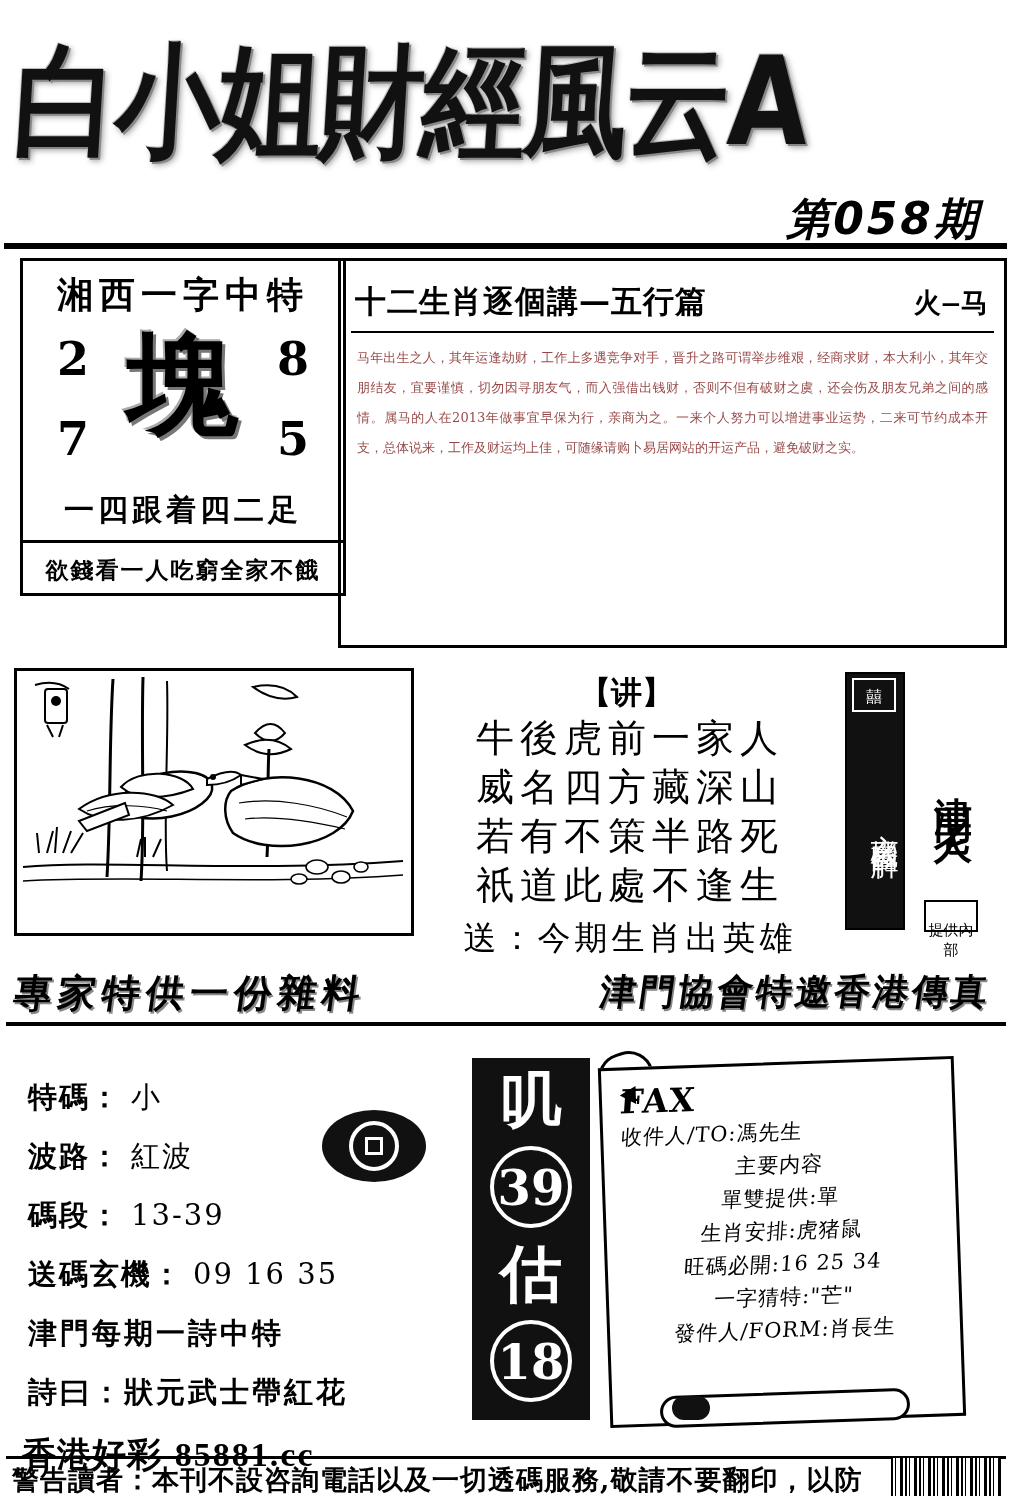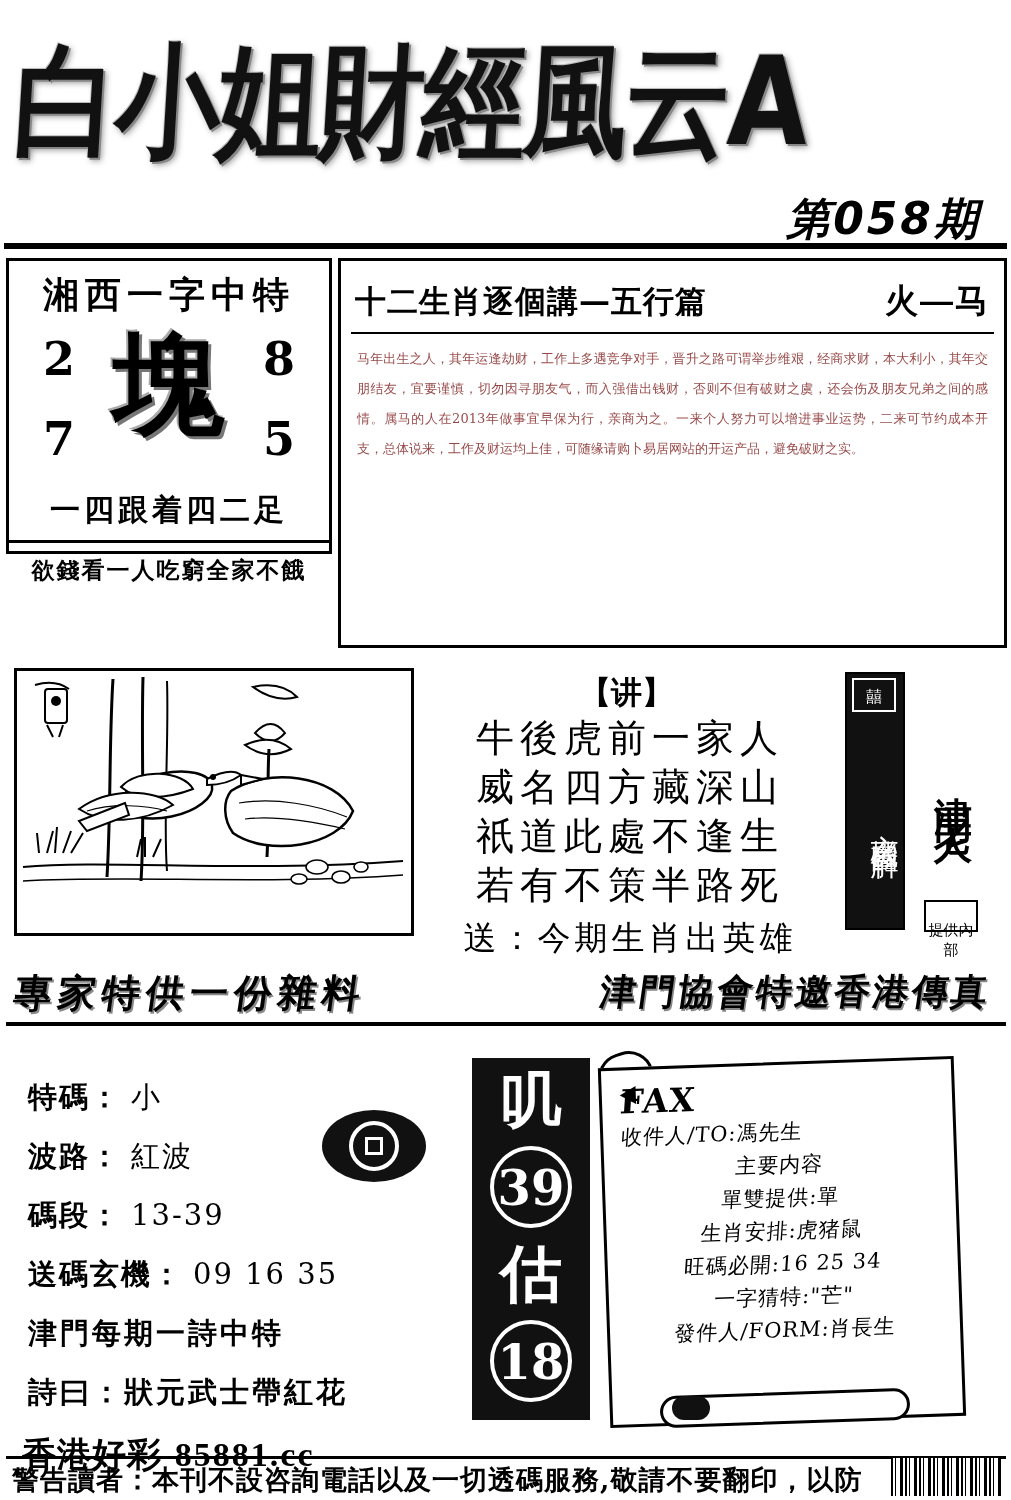--- a/index.html
+++ b/index.html
@@ -36,21 +36,21 @@
     font-size: 44px; font-weight: bold; letter-spacing: 3px;
     font-style: italic;
   }
   .rule-thick {
     position: absolute; left: 4px; top: 243px; width: 1003px; height: 6px;
     background: #000;
   }
 
   
   .topbox {
-    position: absolute; left: 6px; top: 258px; width: 326px; height: 296px;
+    position: absolute; left: 20px; top: 258px; width: 326px; height: 338px;
     border: 3px solid #000;
   }
   .tb-head {
     text-align: center; font-size: 36px; font-weight: bold; letter-spacing: 6px;
     padding-top: 10px; font-family: "DejaVu Serif", serif;
   }
   .tb-numwrap { position: relative; height: 170px; }
   .tb-num { position: absolute; font-size: 46px; font-weight: bold; font-family: "DejaVu Serif", serif;}
   .tb-n1 { left: 34px; top: 12px; }
   .tb-n2 { right: 34px; top: 12px; }
@@ -78,22 +78,22 @@
   }
   .art-head {
     display: flex; align-items: baseline; padding: 8px 14px 0 14px;
   }
   .art-title {
     font-size: 31px; font-weight: bold; letter-spacing: 1px;
     font-family: "DejaVu Serif", serif;
     margin-top: 12px;
   }
   .art-tag {
-    margin-left: auto; font-size: 33px; font-weight: bold; letter-spacing: 2px;
-    font-family: Liberation Sans, sans-serif;
+    margin-left: auto; font-size: 27px; font-weight: bold; letter-spacing: 2px;
+    font-family: Liberation Mono, monospace;
   }
   .art-rule { border-top: 2px solid #000; margin: 8px 10px 0 10px; }
   .art-body {
     padding: 10px 16px; font-size: 13px; line-height: 30px;
     text-align: justify; color: #7f1d1d;
     font-family: "DejaVu Serif", serif;
     filter: blur(0.3px);
     opacity: .82;
   }
 
@@ -334,22 +334,22 @@
       <ellipse cx="324" cy="206" rx="9" ry="6" fill="#fff" stroke="#000" stroke-width="1.6"></ellipse>
       <ellipse cx="282" cy="208" rx="8" ry="5" fill="#fff" stroke="#000" stroke-width="1.6"></ellipse>
       <ellipse cx="344" cy="196" rx="7" ry="5" fill="#fff" stroke="#000" stroke-width="1.6"></ellipse>
     </svg>
   </div>
 
   <div class="verse">
     <div class="verse-head">【讲】</div>
     <div class="verse-line">牛後虎前一家人</div>
     <div class="verse-line">威名四方藏深山</div>
+    <div class="verse-line">若有不策半路死</div>
     <div class="verse-line">祇道此處不逢生</div>
-    <div class="verse-line">若有不策半路死</div>
     <div class="verse-send">送：今期生肖出英雄</div>
   </div>
 
   <div class="vstamp">玄機圖解</div>
   <div class="vstamp-sq">囍</div>
   <div class="vcol">津門老人</div>
   <div class="vcol-box">提供內部</div>
 
   <div class="banner-left">專家特供一份雜料</div>
   <div class="banner-right">津門協會特邀香港傳真</div>

